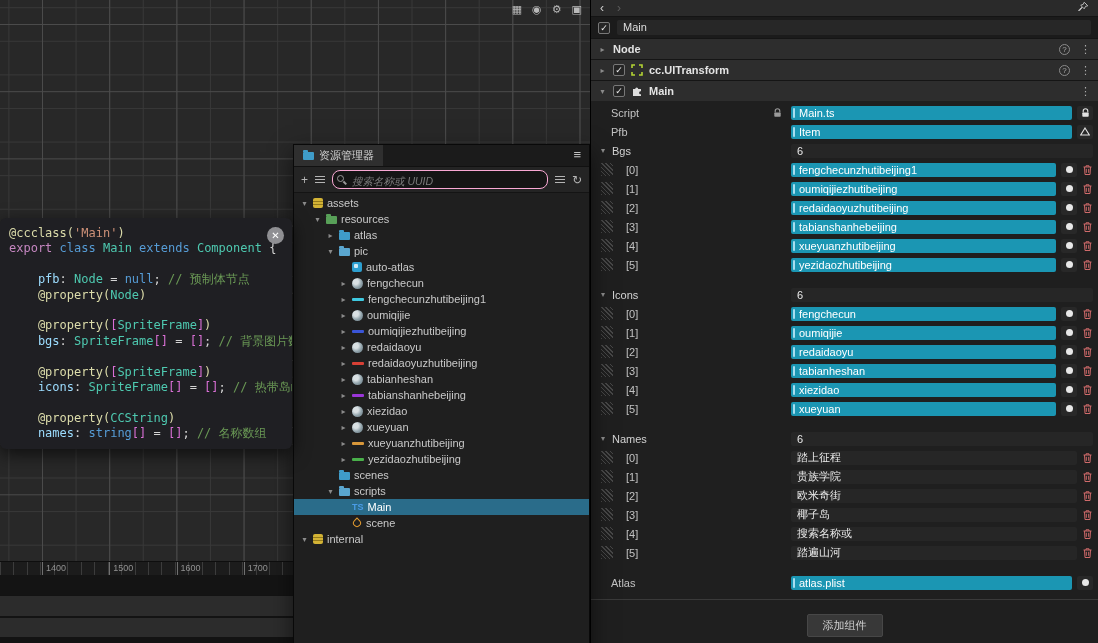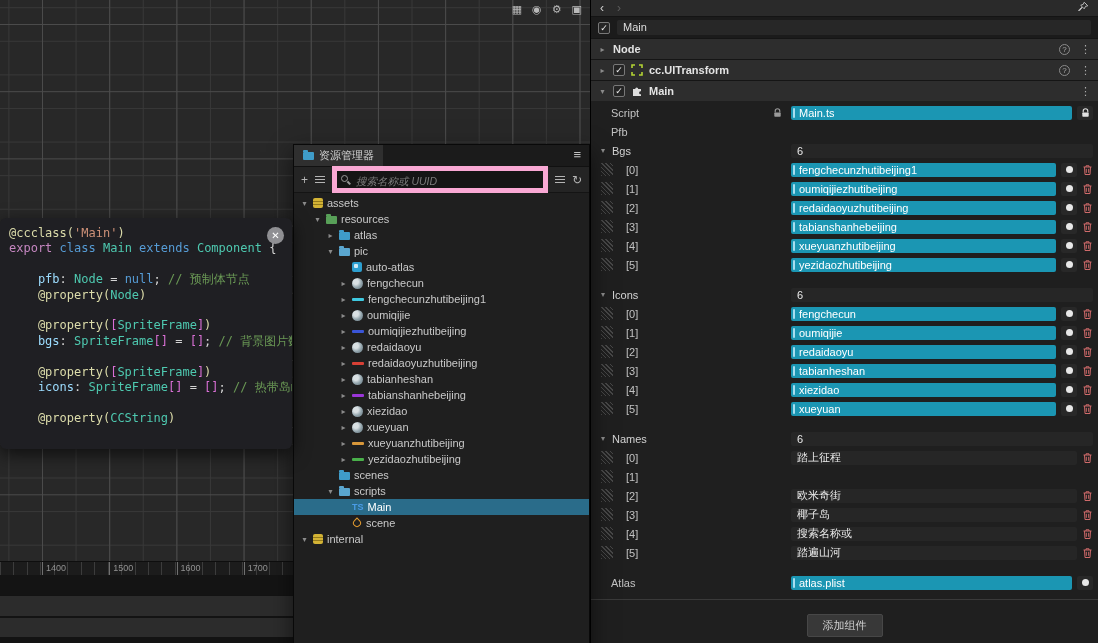--- a/index.html
+++ b/index.html
@@ -36,21 +36,21 @@
   #ap-header{position:relative;height:21px;background:#1b1b1b;border-bottom:1px solid #111;}
   #ap-tab{display:inline-flex;align-items:center;gap:5px;height:21px;padding:0 9px;background:#2f2f2f;
     font-size:11px;color:#d2d2d2;}
   .fold{position:relative;width:11px;height:8px;background:#3f9cc9;border-radius:1px;margin-top:1px;flex:none;}
   .fold::before{content:"";position:absolute;top:-2px;left:0;width:5px;height:2px;background:inherit;border-radius:1px 1px 0 0;}
   .fold.green{background:#58a058}.fold.open{background:#5aa6cf}
   #ap-menu{position:absolute;right:8px;top:2px;color:#c2c2c2;font-size:13px;}
   #ap-toolbar{display:flex;align-items:center;gap:7px;height:25px;padding:0 7px;background:#242424;border-bottom:1px solid #141414;}
   .tbi{color:#b5b5b5;font-size:12px;line-height:12px;flex:none;}
   .lines-icon{width:10px;height:7px;flex:none;background:linear-gradient(#b5b5b5 0 1px,transparent 1px 3px,#b5b5b5 3px 4px,transparent 4px 6px,#b5b5b5 6px 7px);}
-  #ap-search{position:relative;flex:1;height:17px;background:#151515;border:5px solid #f9a8d4;border-radius:0;}
+  #ap-search{position:relative;flex:1;height:17px;background:#151515;border:1px solid #f9a8d4;border-radius:8px;}
   #ap-search input{position:absolute;left:17px;top:0;width:calc(100% - 20px);height:100%;background:transparent;border:0;outline:0;
     color:#bbb;font-style:italic;font-size:10.5px;font-family:"Liberation Sans",sans-serif;}
   #ap-search input::placeholder{color:#7b7b7b;}
   .mag{position:absolute;left:4px;top:4px;width:7px;height:7px;border:1px solid #9a9a9a;border-radius:50%;box-sizing:border-box;}
   .mag::after{content:"";position:absolute;width:4px;height:1.5px;background:#9a9a9a;transform:rotate(45deg);left:5px;top:6px;}
   #asset-tree{padding-top:2px;}
   .tree-row{display:flex;align-items:center;height:16px;font-size:11px;color:#c9c9c9;gap:4px;}
   .tree-row.selected{background:#2a6c8a;color:#fff;}
   .chev{width:9px;flex:none;color:#8b8b8b;font-size:8px;text-align:center;}
   .ticon{flex:none;display:inline-block;}
@@ -145,20 +145,21 @@
           <div class="code-line"><span class="tk-var">    pfb</span><span class="tk-pun">: </span><span class="tk-type">Node</span><span class="tk-pun"> = </span><span class="tk-kwb">null</span><span class="tk-pun">; </span><span class="tk-com">// 预制体节点</span></div>
           <div class="code-line"><span class="tk-dec">    @property(</span><span class="tk-type">Node</span><span class="tk-dec">)</span></div>
           <div class="code-line">&nbsp;</div>
           <div class="code-line"><span class="tk-dec">    @property(</span><span class="tk-brk">[</span><span class="tk-type">SpriteFrame</span><span class="tk-brk">]</span><span class="tk-dec">)</span></div>
           <div class="code-line"><span class="tk-var">    bgs</span><span class="tk-pun">: </span><span class="tk-type">SpriteFrame</span><span class="tk-brk">[]</span><span class="tk-pun"> = </span><span class="tk-brk">[]</span><span class="tk-pun">; </span><span class="tk-com">// 背景图片数组</span></div>
           <div class="code-line">&nbsp;</div>
           <div class="code-line"><span class="tk-dec">    @property(</span><span class="tk-brk">[</span><span class="tk-type">SpriteFrame</span><span class="tk-brk">]</span><span class="tk-dec">)</span></div>
           <div class="code-line"><span class="tk-var">    icons</span><span class="tk-pun">: </span><span class="tk-type">SpriteFrame</span><span class="tk-brk">[]</span><span class="tk-pun"> = </span><span class="tk-brk">[]</span><span class="tk-pun">; </span><span class="tk-com">// 热带岛屿</span></div>
           <div class="code-line">&nbsp;</div>
           <div class="code-line"><span class="tk-dec">    @property(</span><span class="tk-type">CCString</span><span class="tk-dec">)</span></div>
+          <div class="code-line"><span class="tk-var">    names</span><span class="tk-pun">: </span><span class="tk-kwb">string</span><span class="tk-brk">[]</span><span class="tk-pun"> = </span><span class="tk-brk">[]</span><span class="tk-pun">; </span><span class="tk-com">// 名称数组</span></div>
         </div>
     </div>
 
     <div id="assets-panel">
       <div id="ap-header">
         <div id="ap-tab">
           <span class="fold"></span>
           <span>资源管理器</span>
         </div>
         <span id="ap-menu">≡</span>
@@ -370,20 +371,30 @@
                 <rect x="1.3" y="4.4" width="6.4" height="4.4" rx=".8" fill="#e2e2e2"></rect>
               </svg>
           </span>
         </div>
       </div>
 
       <div class="prop-row">
         <div class="lab">
             <span>Pfb</span>
           </div>
+        <div class="val">
+          <div class="afield">
+              <span>Item</span>
+            </div>
+          <span class="dotbox">
+            <svg width="10" height="9" viewBox="0 0 10 9">
+                <path d="M5 1L9.3 8H.7z" fill="none" stroke="#e2e2e2" stroke-width="1.1"></path>
+              </svg>
+          </span>
+        </div>
       </div>
 
       <div class="prop-row">
         <div class="lab sec">
             <span class="chev">▾</span>
           <span>Bgs</span>
           </div>
         <div class="val">
             <div class="dfield">6</div>
           </div>
@@ -653,20 +664,28 @@
                   <path d="M1.5 3h8M4 3V1.8h3V3M2.5 3l.5 7.5h5L8.5 3M4.3 4.8v4M6.7 4.8v4" fill="none" stroke="#cf6a6a" stroke-width="1"></path>
                 </svg>
               </span>
             </div>
           </div>
           <div class="prop-row">
             <div class="lab" style="padding-left: 0px;">
               <span class="handle"></span>
               <span class="idx">[1]</span>
             </div>
+            <div class="val">
+              <div class="dfield">贵族学院</div>
+              <span class="trash">
+                <svg width="11" height="12" viewBox="0 0 11 12">
+                  <path d="M1.5 3h8M4 3V1.8h3V3M2.5 3l.5 7.5h5L8.5 3M4.3 4.8v4M6.7 4.8v4" fill="none" stroke="#cf6a6a" stroke-width="1"></path>
+                </svg>
+              </span>
+            </div>
           </div>
           <div class="prop-row">
             <div class="lab" style="padding-left: 0px;">
               <span class="handle"></span>
               <span class="idx">[2]</span>
             </div>
             <div class="val">
               <div class="dfield">欧米奇街</div>
               <span class="trash">
                 <svg width="11" height="12" viewBox="0 0 11 12">

